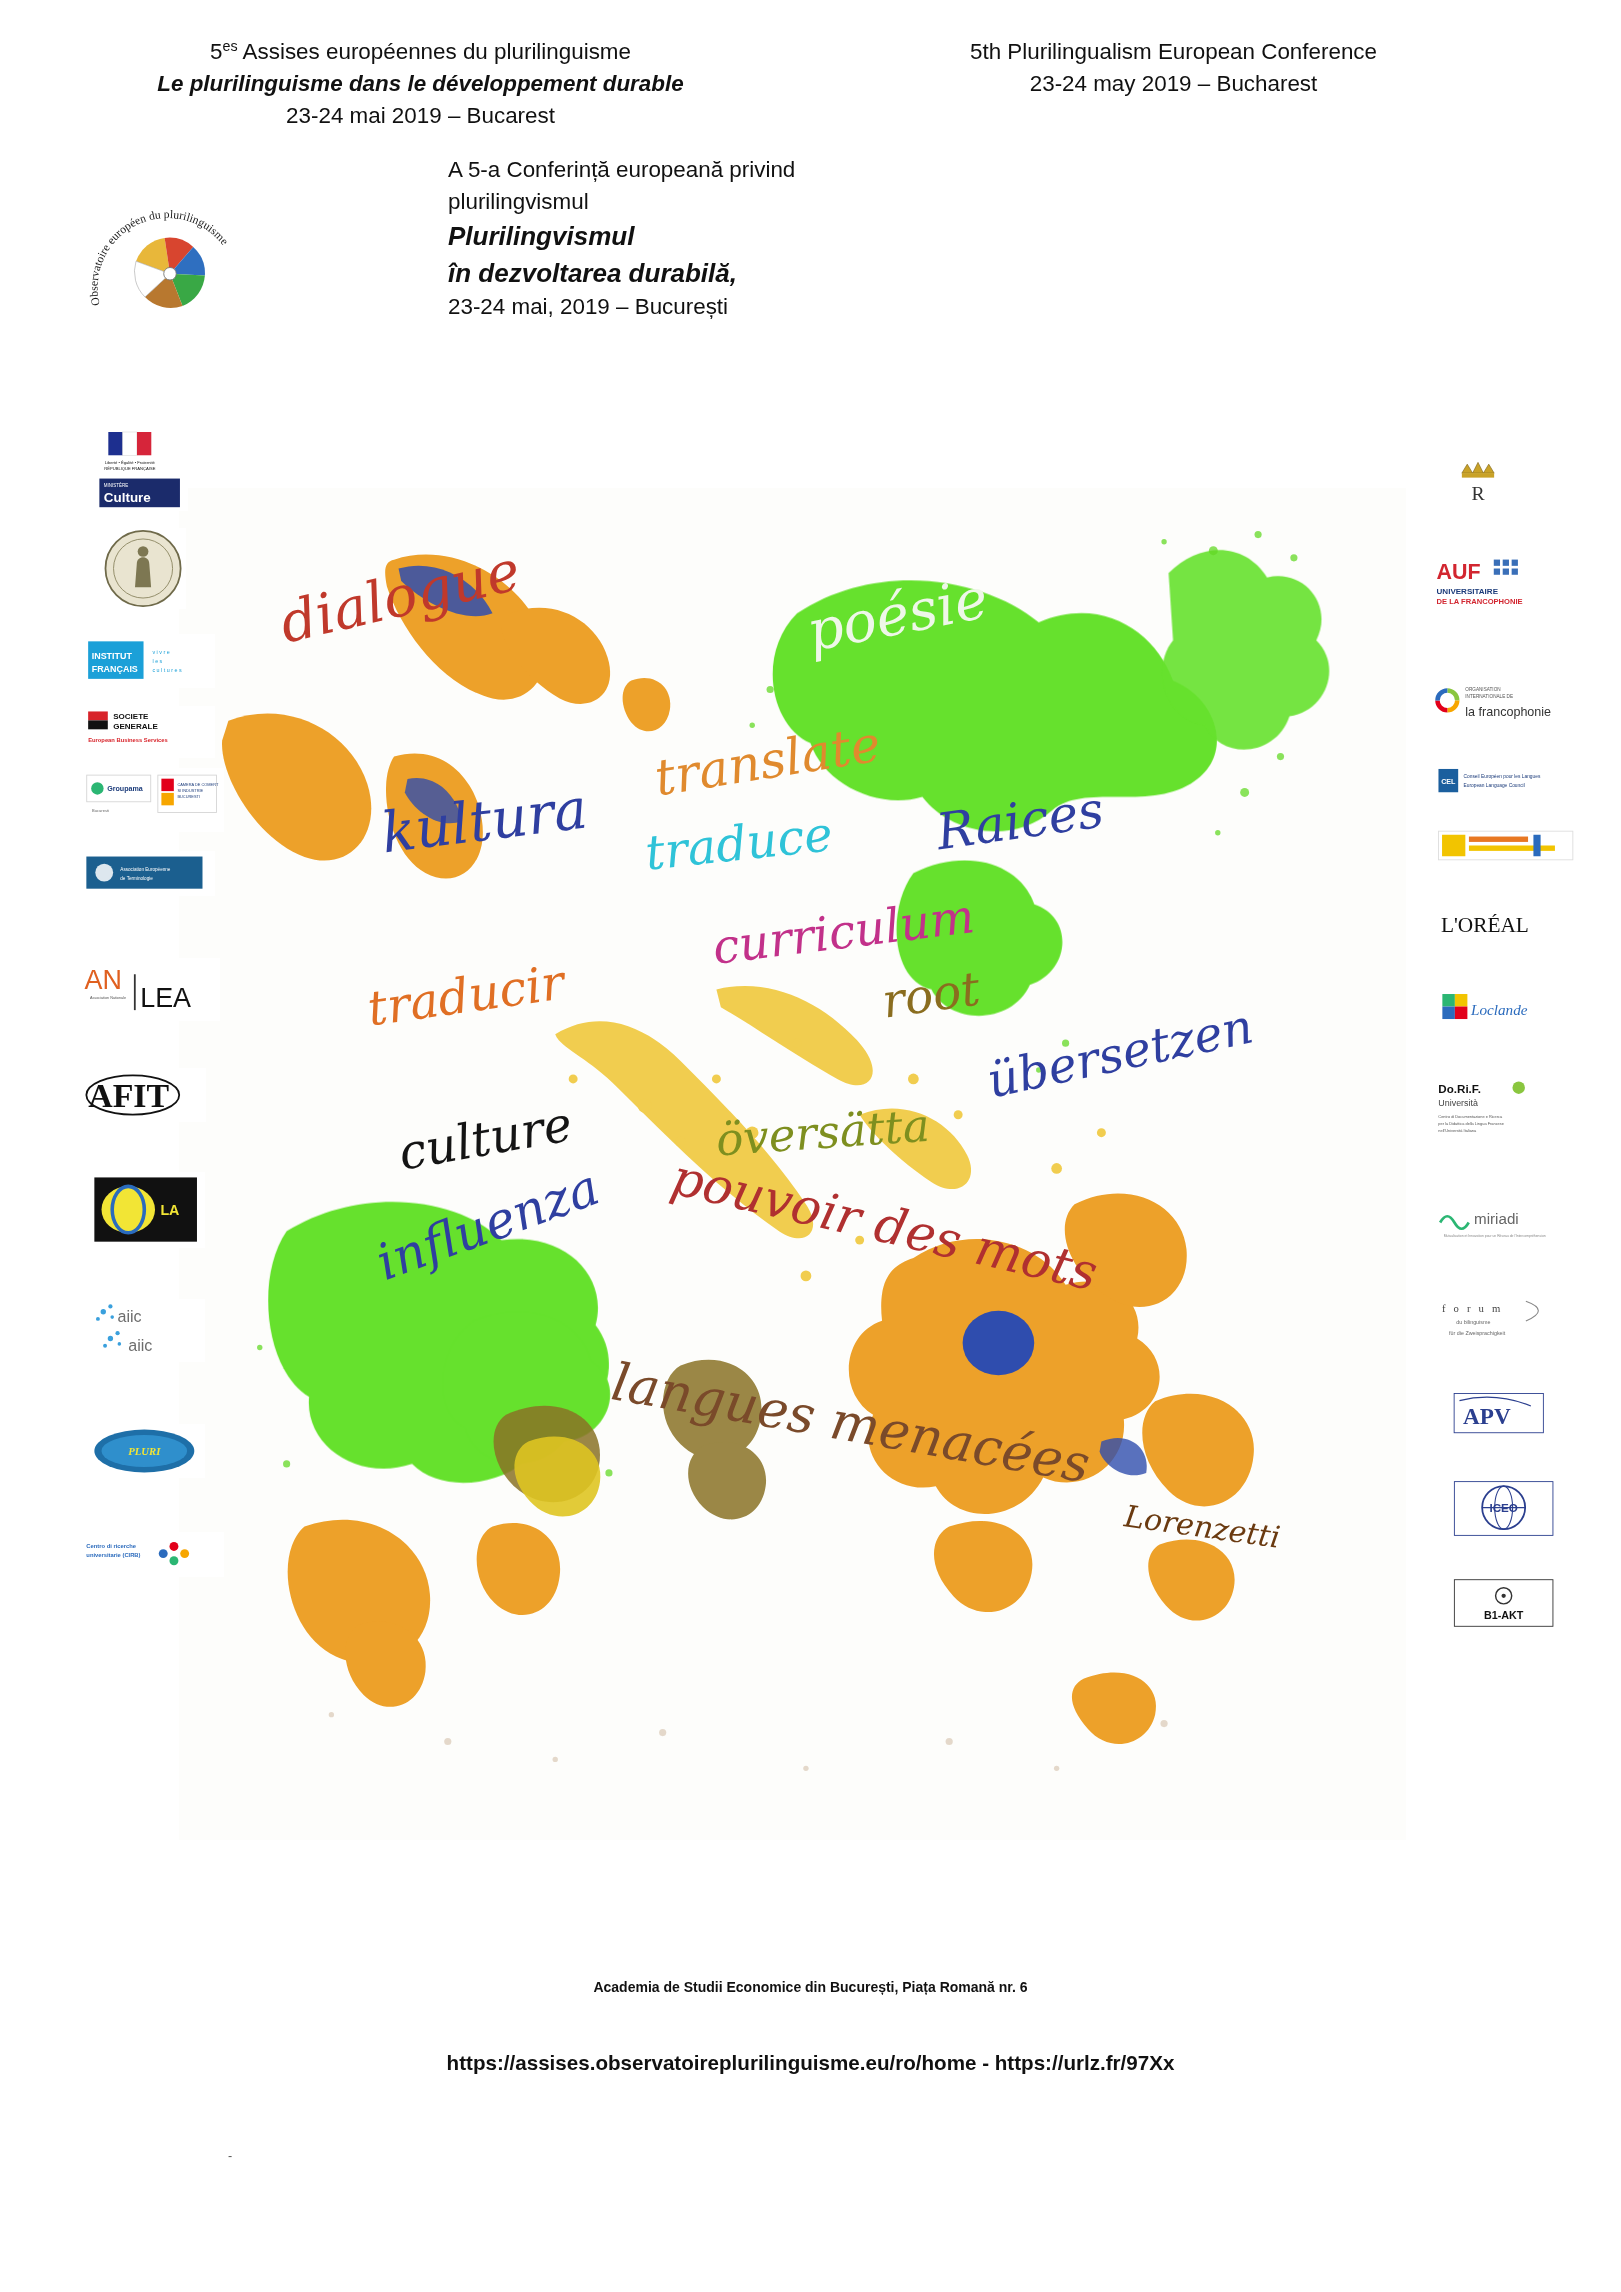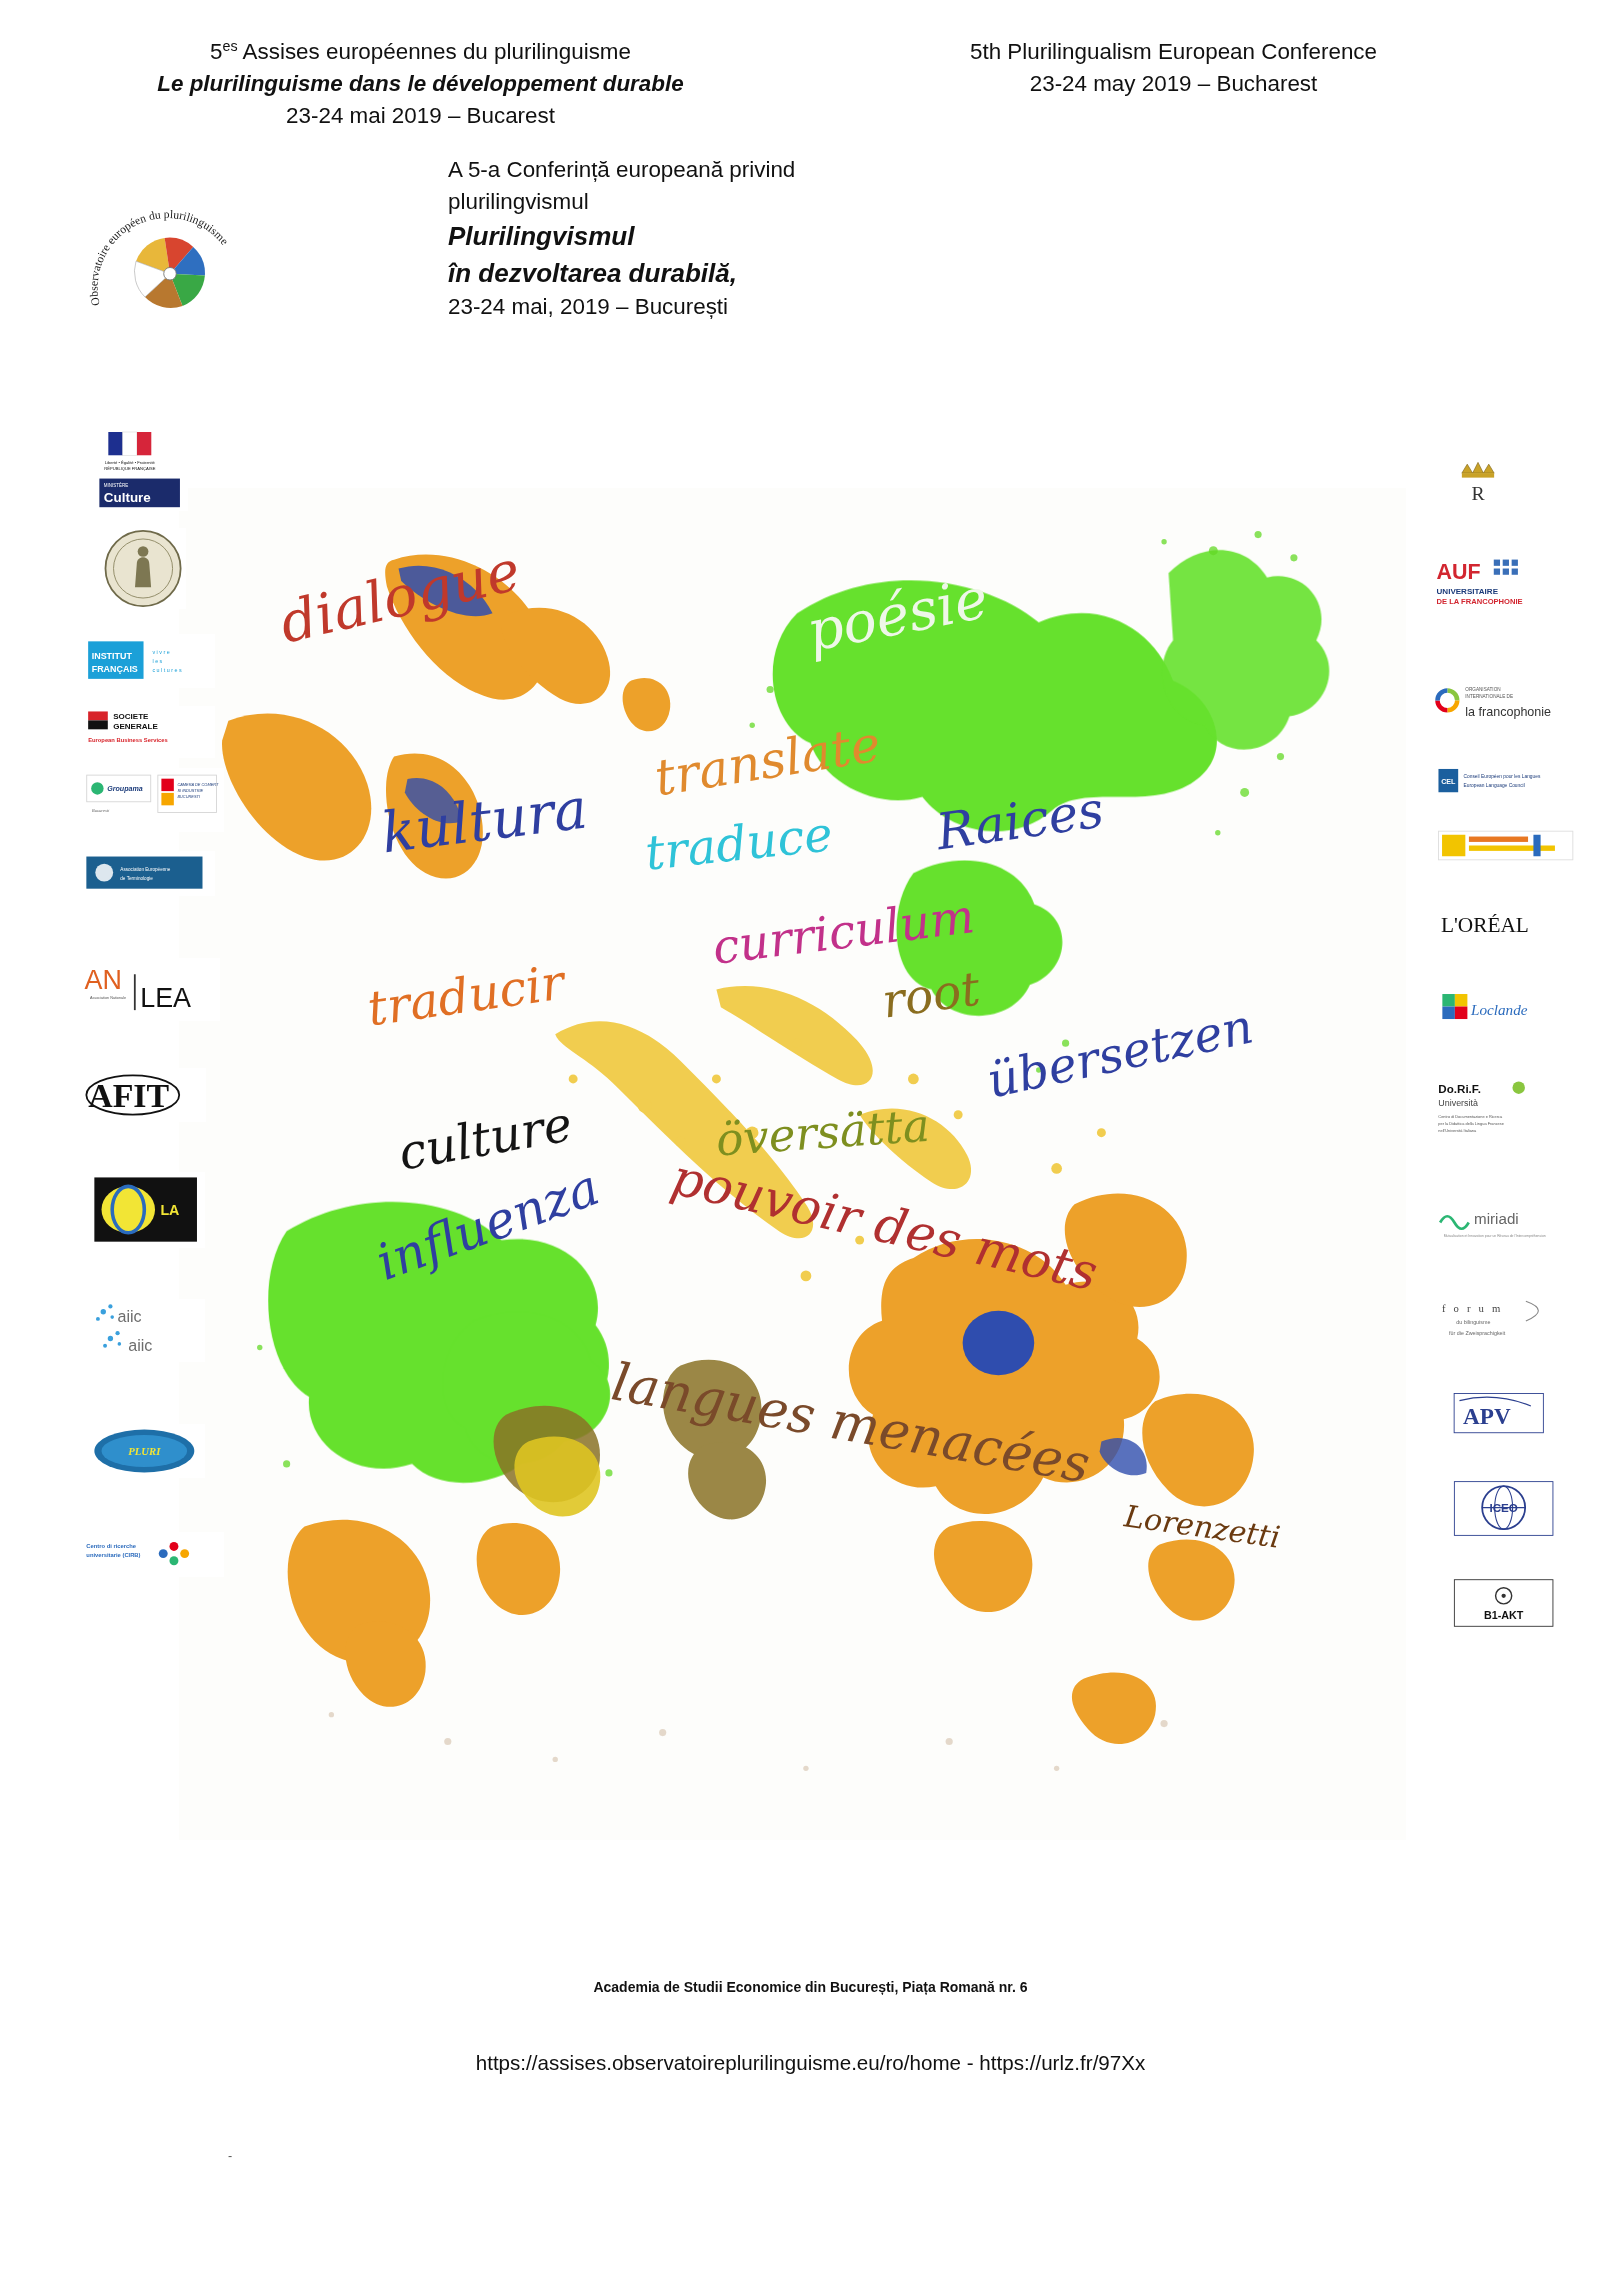--- a/index.html
+++ b/index.html
@@ -129,21 +129,21 @@
     width: 1621px;
     text-align: center;
   }
   .footer .line1 {
     font-size: 14px;
     font-weight: bold;
     margin-bottom: 56px;
   }
   .footer .line2 {
     font-size: 20.6px;
-    font-weight: normal;
+    font-weight: bold;
   }
   .tiny-dash {
     position: absolute;
     left: 228px;
     top: 2149px;
     font-size: 12.5px;
     color: #555;
   }
 </style>
 </head>
@@ -376,21 +376,21 @@
   <div class="logo-box" style="left:5.4px; top:285px; width:134px; height:52px;">
     <svg width="134" height="52" viewBox="0 0 150 58" style="font-size:9px">
       <rect x="8" y="6" width="22" height="10" fill="#d8232a"></rect>
       <rect x="8" y="16" width="22" height="10" fill="#111"></rect>
       <text x="36" y="15" font-size="9" fill="#111" font-family="Liberation Sans, sans-serif" font-weight="bold">SOCIETE</text>
       <text x="36" y="26" font-size="9" fill="#111" font-family="Liberation Sans, sans-serif" font-weight="bold">GENERALE</text>
       <text x="8" y="40" font-size="6.5" fill="#d8232a" font-family="Liberation Sans, sans-serif" font-weight="bold">European Business Services</text>
     </svg>
   </div>
 
-  <div class="logo-box" style="left:5.4px; top:347px; width:143px; height:64px;font-style:italic;">
+  <div class="logo-box" style="left:5.4px; top:347px; width:143px; height:64px;">
     <svg width="143" height="64" viewBox="0 0 160 72" style="font-size:9px">
       <rect x="6" y="8" width="72" height="30" fill="#ffffff" stroke="#d5d5d5"></rect>
       <circle cx="18" cy="23" r="7" fill="#2bb673"></circle>
       <text x="29" y="26" font-size="8" fill="#1b3b7a" font-family="Liberation Sans, sans-serif" font-weight="bold">Groupama</text>
       <text x="12" y="50" font-size="4.6" fill="#666" font-family="Liberation Sans, sans-serif">Bucuresti</text>
       <rect x="86" y="8" width="66" height="42" fill="#ffffff" stroke="#d5d5d5"></rect>
       <rect x="90" y="12" width="14" height="14" fill="#e2001a"></rect>
       <rect x="90" y="28" width="14" height="14" fill="#f7a600"></rect>
       <text x="108" y="20" font-size="4.4" fill="#1b3b7a" font-family="Liberation Sans, sans-serif">CAMERA DE COMERT</text>
       <text x="108" y="27" font-size="4.4" fill="#1b3b7a" font-family="Liberation Sans, sans-serif">SI INDUSTRIE</text>

